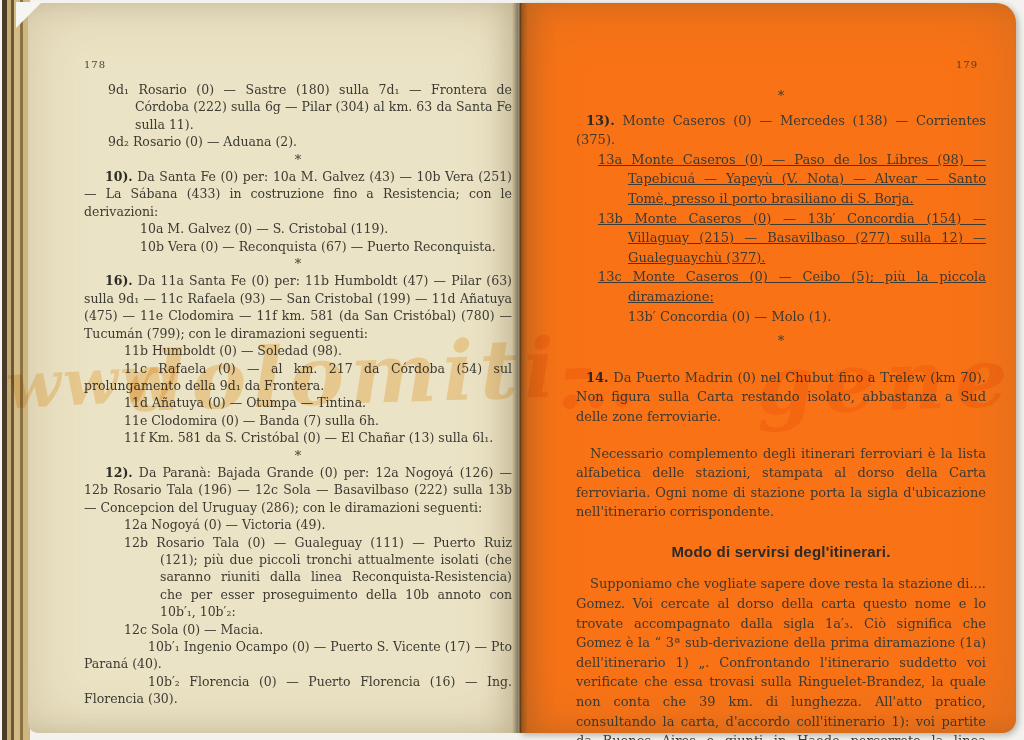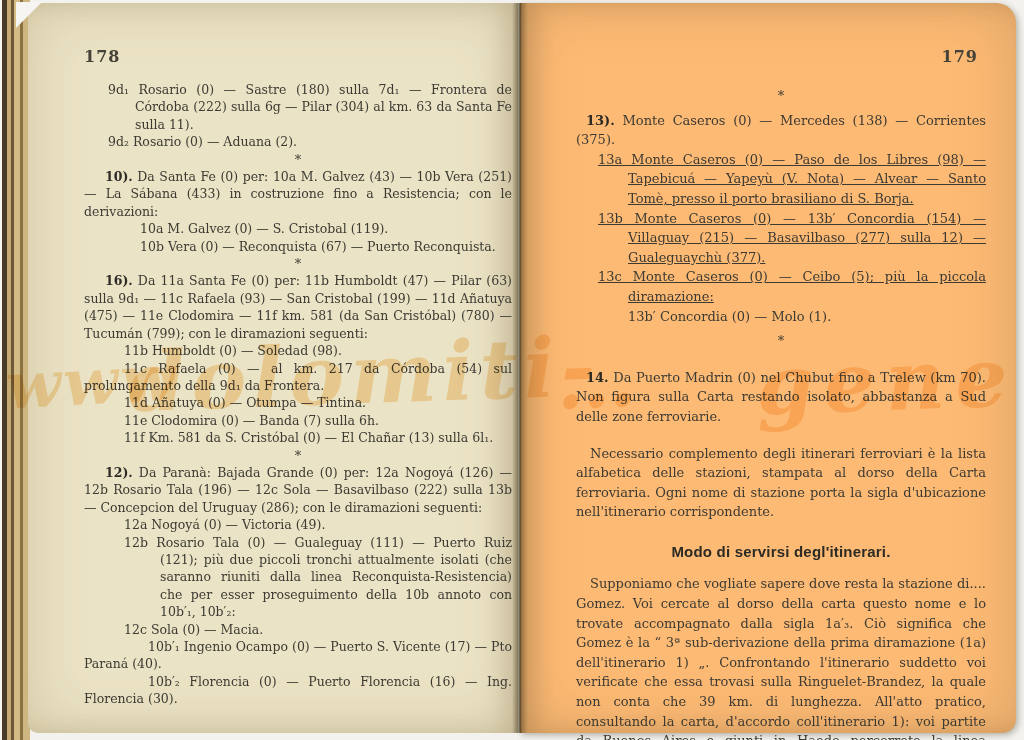--- a/index.html
+++ b/index.html
@@ -19,35 +19,35 @@
   .s5{left:20px;width:3px;background:#8a7243;}
   .s6{left:23px;width:7px;background:#cdb67f;}
   
   .page{position:absolute;top:3px;height:730px;}
   .page-left{
     left:28px;width:490px;background:#ebe3c5;
     border-radius:6px 0 0 10px;
     box-shadow:inset 0 0 60px rgba(130,105,55,.22), inset -14px 0 22px rgba(90,70,40,.18);
   }
   .page-right{
-    left:520px;width:496px;background:#fdba74;
+    left:520px;width:496px;background:#f97316;
     border-radius:0 20px 14px 0;
     box-shadow:inset 0 0 60px rgba(110,95,60,.25), inset 16px 0 20px rgba(90,70,40,.20), 2px 2px 6px rgba(60,50,30,.35);
   }
   .gutter{
     position:absolute;left:512px;top:3px;width:16px;height:730px;
     background:linear-gradient(to right, rgba(70,55,25,0) 0%, rgba(70,55,25,.55) 42%, rgba(40,30,12,.7) 50%, rgba(70,55,25,.35) 62%, rgba(70,55,25,0) 100%);
     z-index:3;
   }
   .corner-fold{
     position:absolute;left:16px;top:2px;width:0;height:0;z-index:4;
     border-top:26px solid #f6f5f1;border-right:26px solid transparent;
   }
   
-  .pagenum{position:absolute;top:44px;font-size:16px;letter-spacing:1px;color:#454239;font-weight:bold;}
+  .pagenum{position:absolute;top:56px;font-size:10px;letter-spacing:1px;color:#454239;}
   .page-left .pagenum{left:56px;}
   .page-right .pagenum{right:38px;}
   .content{position:absolute;text-align:justify;}
   .page-left .content{left:56px;top:78px;width:428px;font-size:12.5px;line-height:17.4px;}
   .page-right .content{left:56px;top:78px;width:410px;font-size:13px;line-height:19.6px;}
   .content div{margin:0;}
   b.lead{font-weight:bold;color:#2c2a24;}
   .star{text-align:center;font-size:13px;margin:2px 0;color:#3c3a33;}
   .page-right .star{margin:5px 0;}
   

